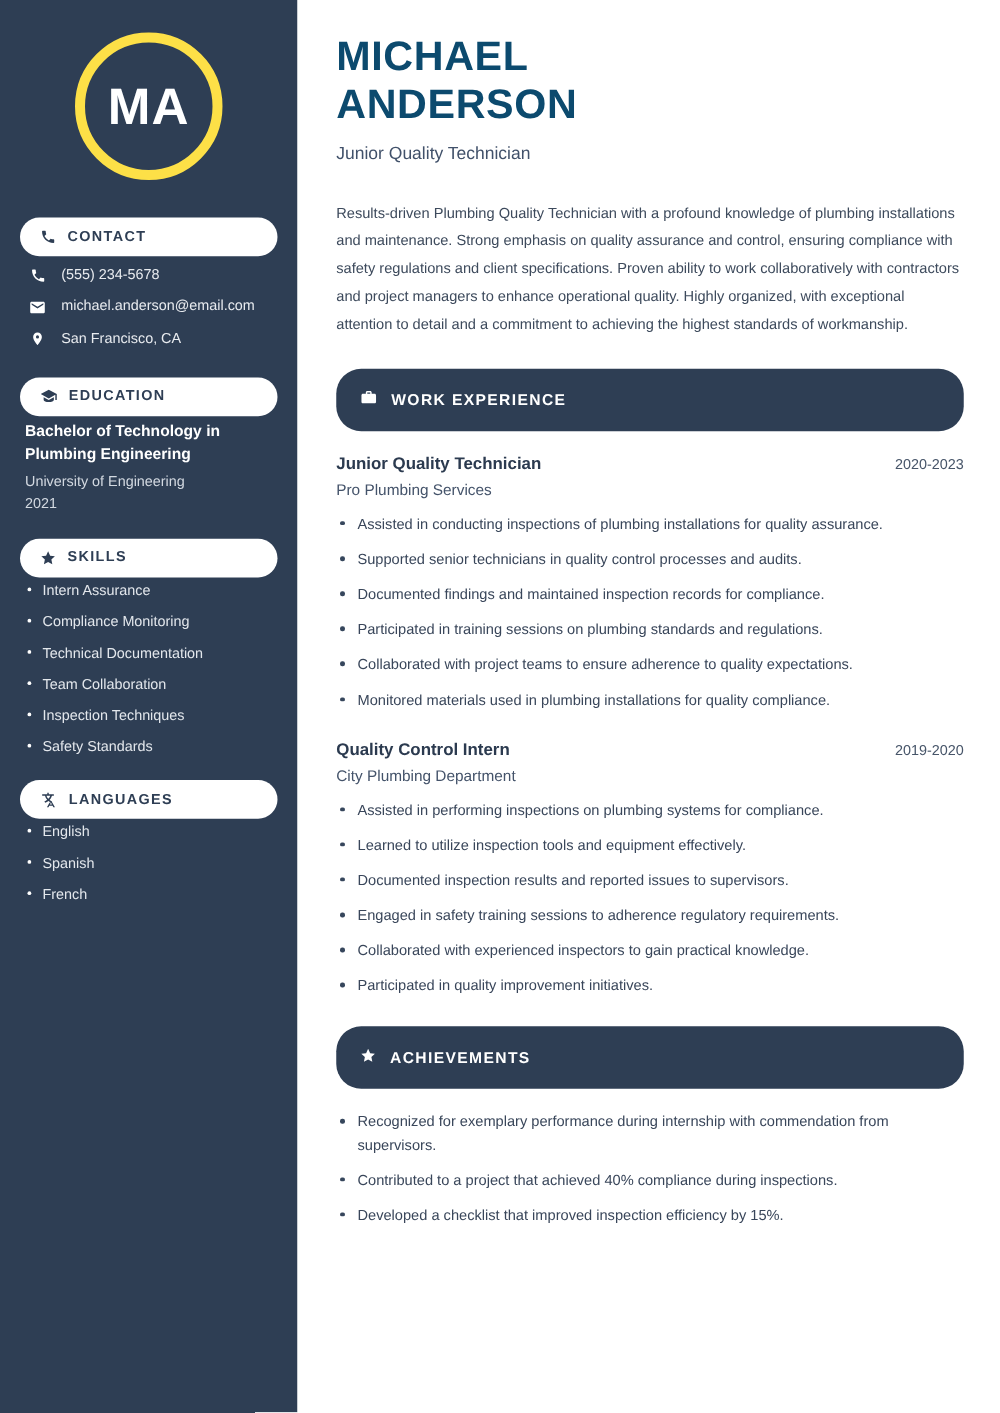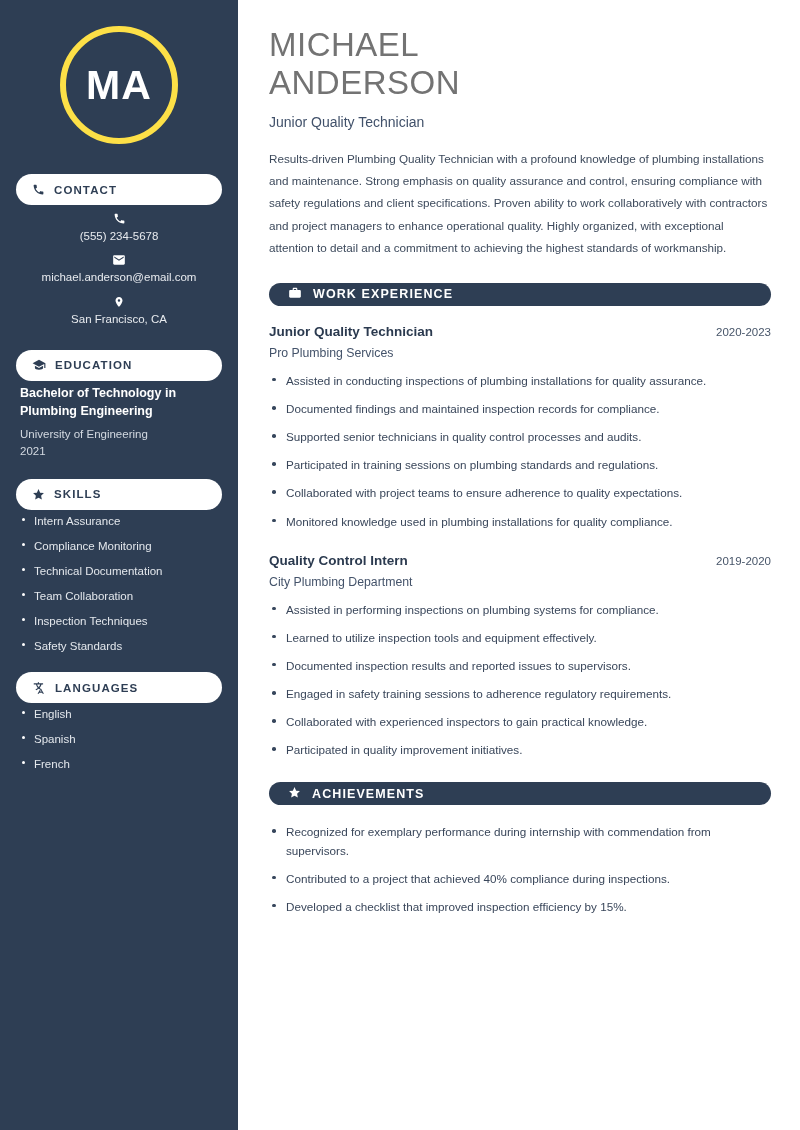--- a/index.html
+++ b/index.html
@@ -29,21 +29,21 @@
   .monogram-wrap {
     display: flex;
     justify-content: center;
     margin-top: 26px;
     margin-bottom: 30px;
   }
   .monogram {
     width: 118px;
     height: 118px;
     border-radius: 50%;
-    border: 6px solid #fde047;
+    border: 8px solid #fde047;
     display: flex;
     align-items: center;
     justify-content: center;
     font-size: 41px;
     font-weight: bold;
     letter-spacing: 1px;
     color: #ffffff;
   }
 
   .pill {
@@ -59,25 +59,25 @@
     font-weight: bold;
     letter-spacing: 1.1px;
     margin-top: 18px;
     margin-bottom: 3px;
   }
   .pill svg { display: block; }
 
   .contact-row {
     display: flex;
     align-items: center;
+    gap: 11px;
     font-size: 11.5px;
     color: #e8ebef;
     padding: 4px 6px;
     line-height: 1.5;
-    flex-direction: column;
   }
   .contact-row .ico { width: 16px; display: flex; justify-content: center; flex: 0 0 16px; }
 
   .edu-degree {
     font-size: 12.5px;
     font-weight: bold;
     line-height: 1.45;
     padding: 0 4px;
     color: #ffffff;
   }
@@ -116,42 +116,42 @@
   }
 
   
   .main {
     flex: 1;
     padding: 26px 29px 0 31px;
     background: #ffffff;
   }
   .name {
     font-size: 33px;
-    font-weight: normal;
-    color: #737373;
+    font-weight: bold;
+    color: #0c4a6e;
     line-height: 1.16;
     letter-spacing: 0.5px;
   }
   .job-title {
     font-size: 14px;
     color: #41516a;
     margin-top: 11px;
   }
   .summary {
     font-size: 11.7px;
     color: #3d4a5c;
     line-height: 1.92;
-    margin-top: 18px;
+    margin-top: 30px;
   }
 
   .bar {
     background: #2e3e54;
     color: #ffffff;
     border-radius: 20px;
-    height: 23px;
+    height: 50px;
     display: flex;
     align-items: center;
     gap: 11px;
     padding: 0 19px;
     font-size: 12.5px;
     font-weight: bold;
     letter-spacing: 1.1px;
     margin-top: 23px;
     margin-bottom: 18px;
   }
@@ -309,25 +309,25 @@
     </div>
 
     <div class="job-block">
       <div class="job-head">
         <span class="job-role">Junior Quality Technician</span>
         <span class="job-dates">2020-2023</span>
       </div>
       <div class="job-company">Pro Plumbing Services</div>
       <ul class="bullets">
         <li>Assisted in conducting inspections of plumbing installations for quality assurance.</li>
+        <li>Supported senior technicians in quality control processes and audits.</li>
         <li>Documented findings and maintained inspection records for compliance.</li>
-        <li>Supported senior technicians in quality control processes and audits.</li>
         <li>Participated in training sessions on plumbing standards and regulations.</li>
         <li>Collaborated with project teams to ensure adherence to quality expectations.</li>
-        <li>Monitored knowledge used in plumbing installations for quality compliance.</li>
+        <li>Monitored materials used in plumbing installations for quality compliance.</li>
       </ul>
     </div>
 
     <div class="job-block">
       <div class="job-head">
         <span class="job-role">Quality Control Intern</span>
         <span class="job-dates">2019-2020</span>
       </div>
       <div class="job-company">City Plumbing Department</div>
       <ul class="bullets">

